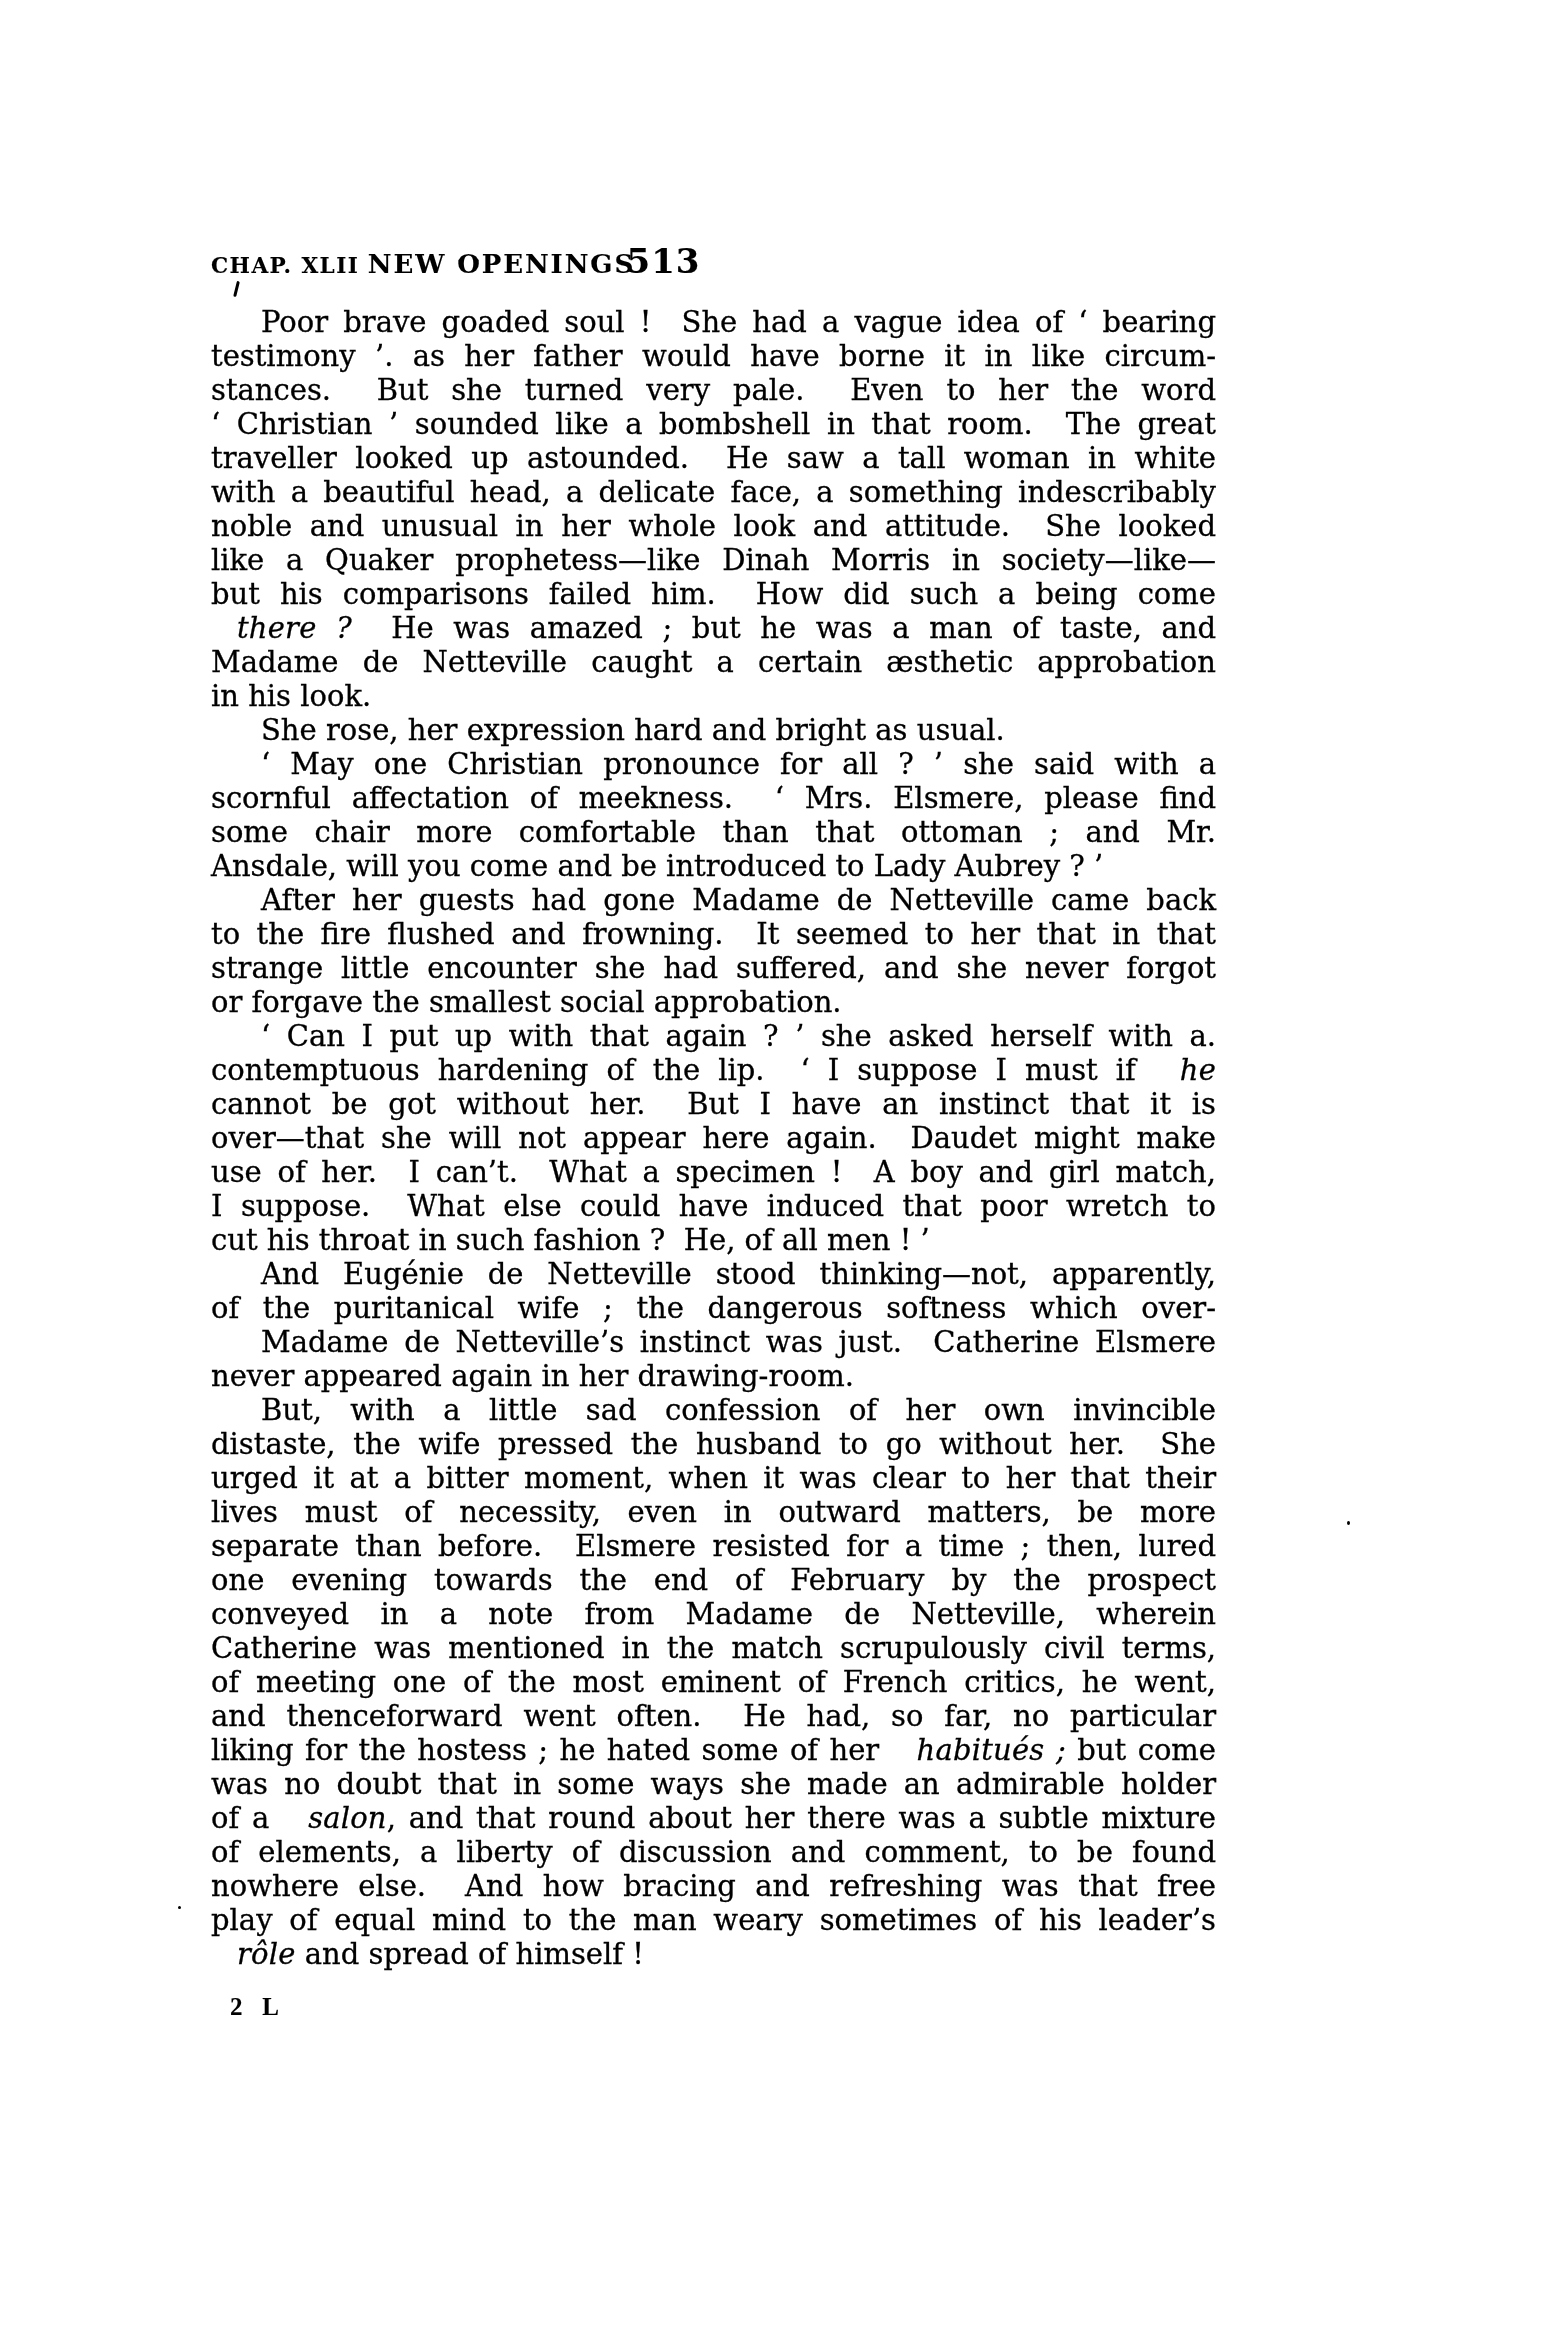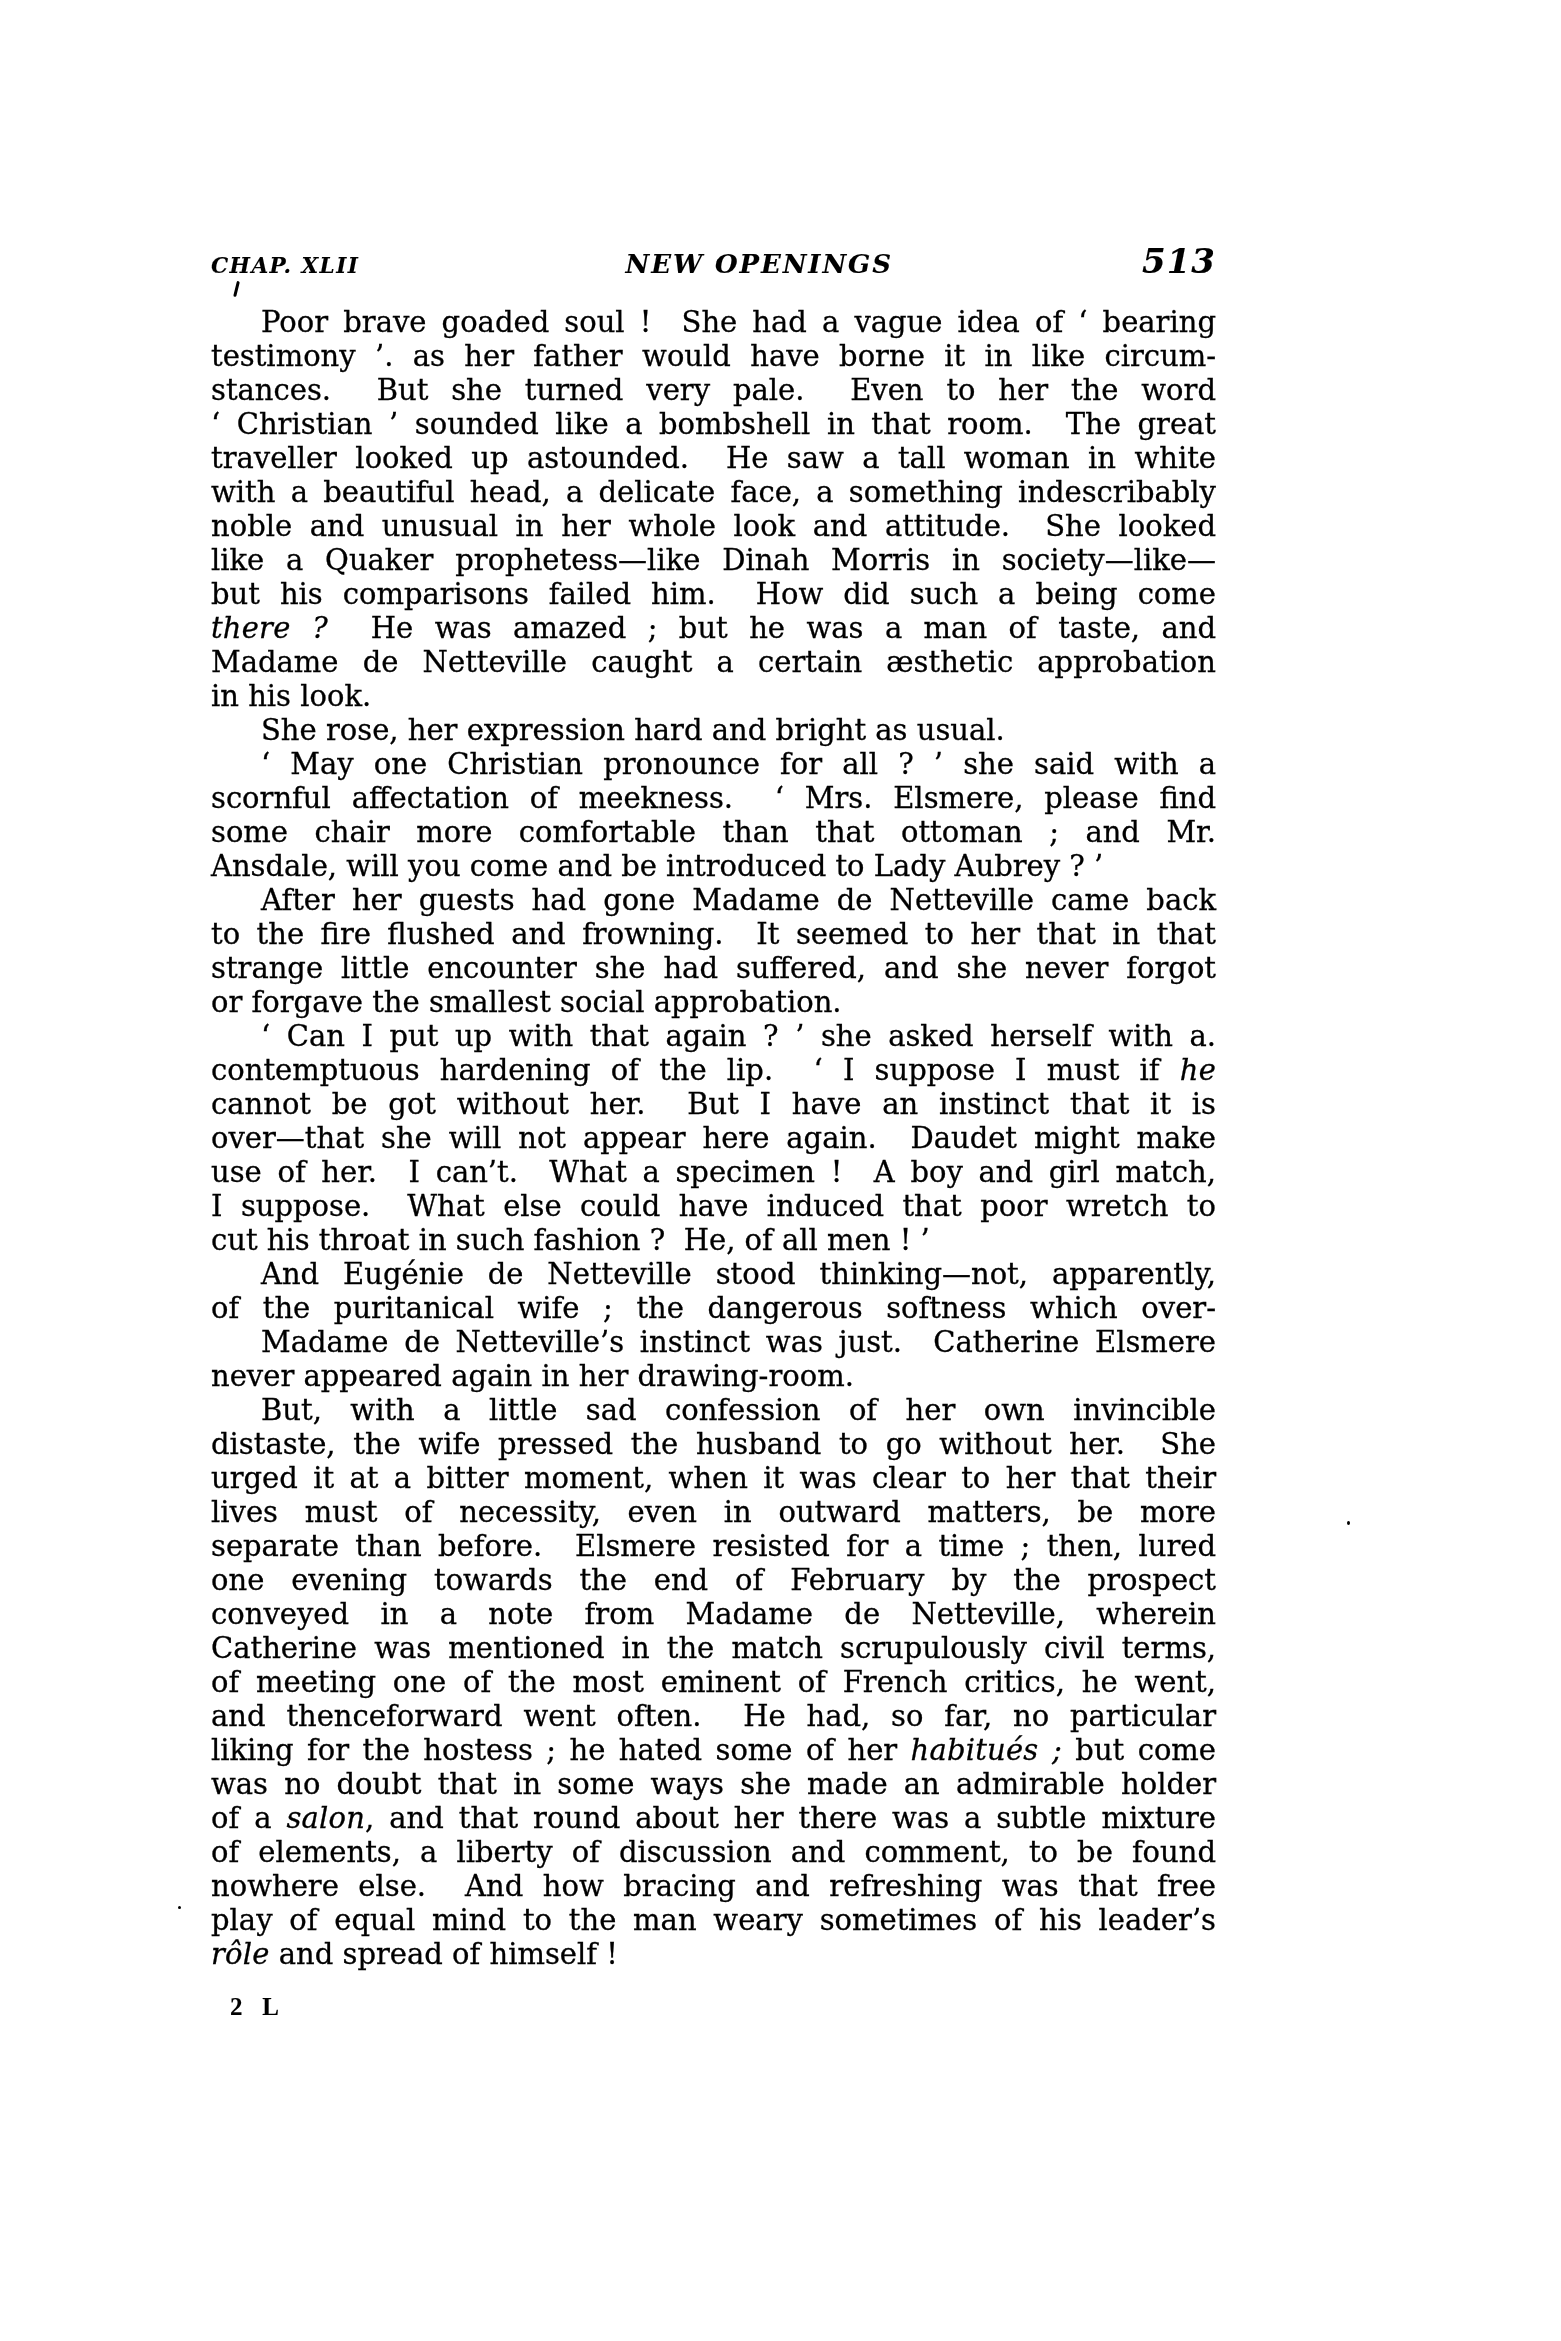--- a/index.html
+++ b/index.html
@@ -17,23 +17,21 @@
     color: #000000;
     -webkit-text-stroke: 0.3px #000000;
   }
   
   #running-header {
     position: absolute;
     left: 211px;
     top: 241px;
     width: 1005px;
     display: flex;
-    justify-content: space-between;
     align-items: baseline;
-    font-style: italic;
   }
   .hdr-chapter {
     font-size: 21.6px;
     letter-spacing: 1.4px;
     font-weight: bold;
     -webkit-text-stroke: 0.1px #000000;
   }
   .hdr-title {
     font-size: 26px;
     letter-spacing: 1.9px;
@@ -58,21 +56,21 @@
     font-size: 29px;
     line-height: 34px;
     height: 34px;
     white-space: pre-wrap;
     text-align: justify;
     text-align-last: justify;
     overflow: visible;
   }
   .line.indent { text-indent: 50px; }
   .line.lastline { text-align: left; text-align-last: left; }
-  .line i { font-style: italic; letter-spacing: 0.2px; }
+  .line i { font-style: italic; letter-spacing: 0.2px; margin-left: 26px; }
   
   #printer-signature {
     position: absolute;
     left: 211px;
     top: 1993px;
     width: 1005px;
     text-align: left;
     font-size: 25px;
     font-weight: bold;
     letter-spacing: 6.7px;

